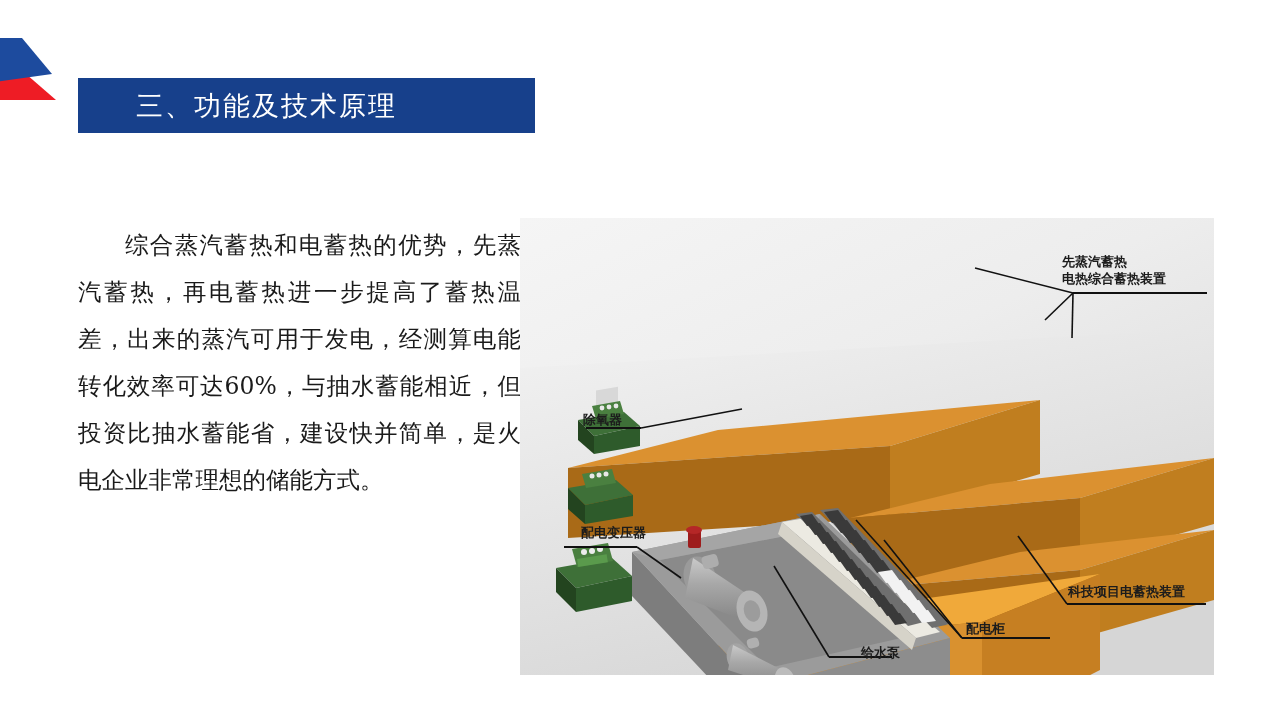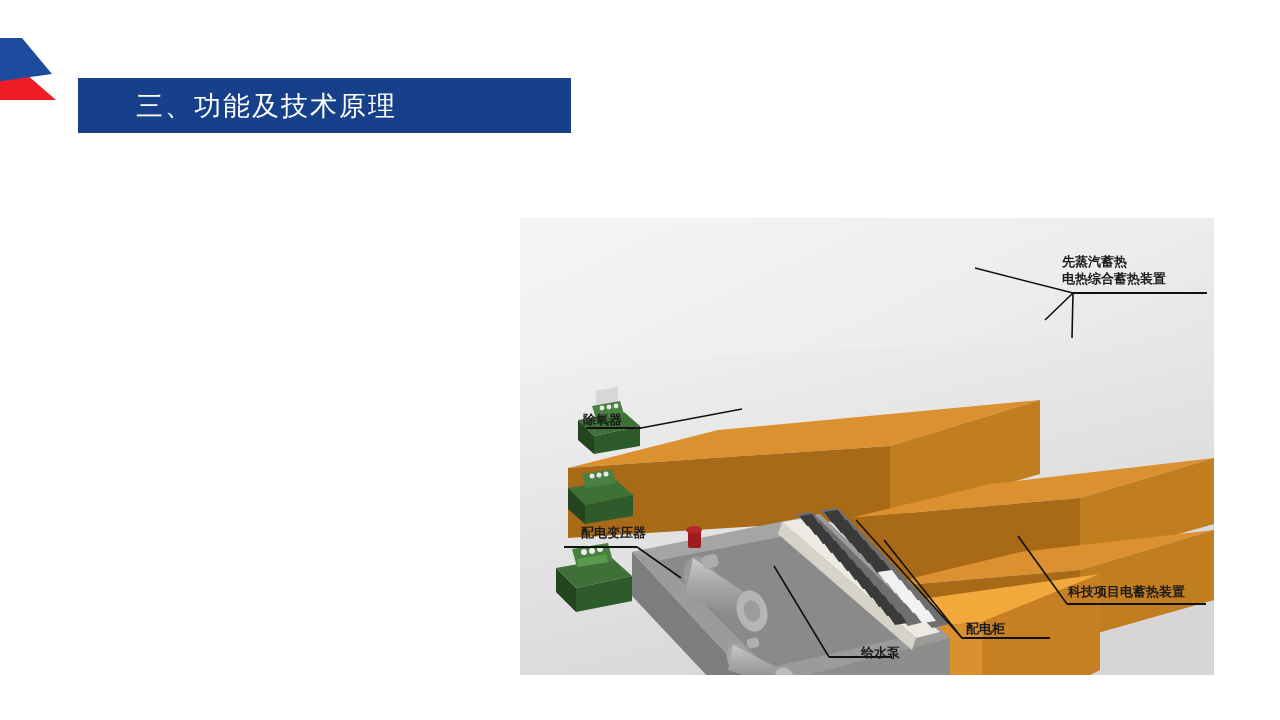--- a/index.html
+++ b/index.html
@@ -10,21 +10,21 @@
     position:relative;
   }
   .slide{position:absolute;inset:0;background:#fff;}
 
   
   .logo{position:absolute;left:0px;top:28px;width:58px;height:76px;}
   .logo svg{display:block;}
 
   
   .title-bar{
-    position:absolute;left:78px;top:78px;width:493px;height:55px;
+    position:absolute;left:78px;top:78px;width:457px;height:55px;
     background:#17408B;display:flex;align-items:center;
   }
   .title-bar .title-text{
     color:#ffffff;font-size:27px;letter-spacing:2px;
     font-family:"DejaVu Serif","Liberation Serif",serif;
     padding-left:58px;white-space:nowrap;
   }
   .sub-bar{
     position:absolute;left:78px;top:153px;width:279px;height:44px;
     background:#D91212;display:flex;align-items:center;
@@ -75,20 +75,21 @@
       <polygon points="-20,10 22,10 52,46 -20,46" fill="#1D4B9E"></polygon>
       <polygon points="-20,46 22,46 52,46 -20,56" fill="#1D4B9E"></polygon>
     </svg>
   </div>
 
   <div class="title-bar">
     <span class="title-text">三、功能及技术原理</span>
   </div>
 
 
+  <div class="body-text">综合蒸汽蓄热和电蓄热的优势，先蒸汽蓄热，再电蓄热进一步提高了蓄热温差，出来的蒸汽可用于发电，经测算电能转化效率可达60%，与抽水蓄能相近，但投资比抽水蓄能省，建设快并简单，是火电企业非常理想的储能方式。</div>
 
   <div class="figure">
     <svg viewBox="0 0 694 457" width="694" height="457" aria-hidden="true">
       <defs>
         <linearGradient id="bgGrad" x1="0" y1="0" x2="0.7" y2="1">
           <stop offset="0%" stop-color="#f5f5f5"></stop>
           <stop offset="45%" stop-color="#ededed"></stop>
           <stop offset="100%" stop-color="#d9d9d9"></stop>
         </linearGradient>
         <linearGradient id="floorGrad" x1="0" y1="0" x2="0.5" y2="1">

